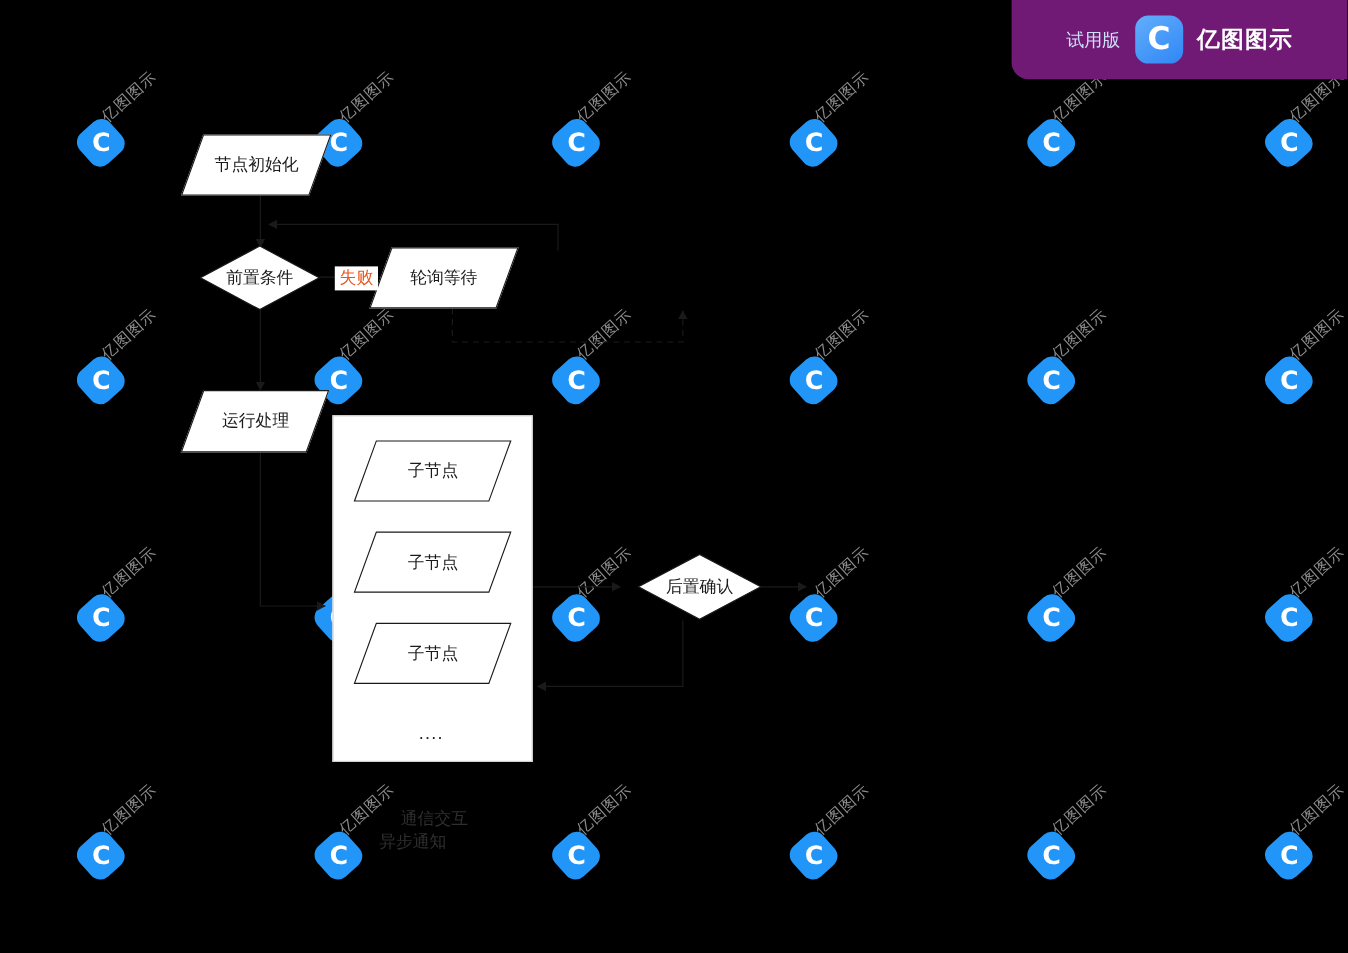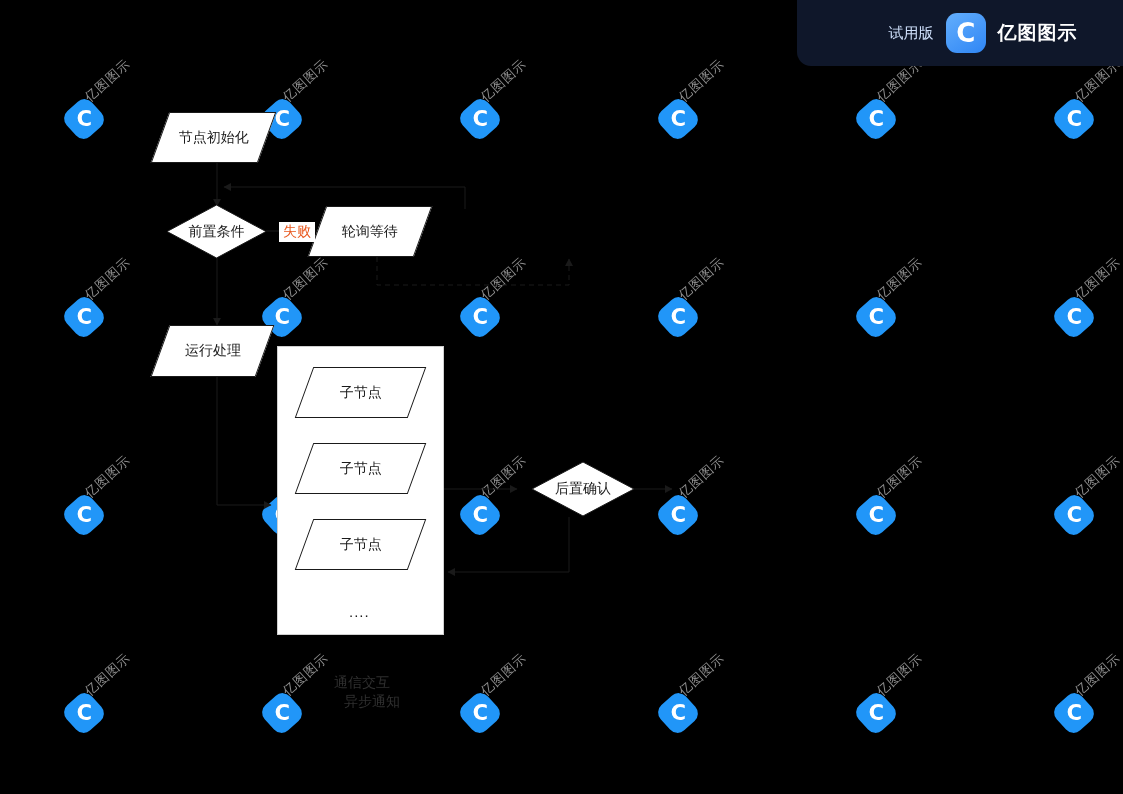--- a/index.html
+++ b/index.html
@@ -30,24 +30,23 @@
   .wm-text{
     position:absolute;left:26px;top:4px;
     color:#8d8d8d;font-size:13px;letter-spacing:1px;
     transform:rotate(-42deg);transform-origin:left bottom;
     white-space:nowrap;font-family:"DejaVu Sans",sans-serif;
   }
 
   
   .trial-badge{
     position:absolute;right:0;top:0;width:280px;height:66px;
-    background:#0f172a;border-bottom-left-radius:14px;
+    background:#701a75;border-bottom-left-radius:14px;
     display:flex;align-items:center;justify-content:center;gap:12px;
     z-index:30;
-    padding-left:46px;
   }
   .trial-text{color:#cfe0fb;font-size:15px;}
   .trial-logo{
     width:40px;height:40px;border-radius:11px;
     background:linear-gradient(145deg,#63aefc,#2f86f5);
     display:flex;align-items:center;justify-content:center;
   }
   .trial-logo .glyph{
     color:#ffffff;font-size:26px;line-height:1;font-weight:700;
     transform:scaleX(-1);font-family:"DejaVu Sans",sans-serif;
@@ -170,21 +169,21 @@
 
     <div class="diamond-wrap" style="left:531px;top:461px;width:104px;height:56px;">
       <svg width="104" height="56" viewBox="0 0 104 56" xmlns="http://www.w3.org/2000/svg">
         <polygon points="52,1 103,28 52,55 1,28" fill="#ffffff" stroke="#1a1a1a" stroke-width="1"></polygon>
       </svg>
       <div class="dlabel">后置确认</div>
     </div>
 
 
     <div class="note" style="left:334px;top:673px;">通信交互</div>
-    <div class="note" style="left:344px;top:692px;">异步通知</div>
+    <div class="note" style="left:316px;top:692px;">异步通知</div>
   </div>
 
   <div class="wm-layer" id="wm-layer">
       <div class="wm" style="left: 67px; top: 84px;">
         <div class="wm-badge">
           <span class="glyph">Ɔ</span>
         </div>
         <div class="wm-text">亿图图示</div>
       </div>
       <div class="wm" style="left: 265px; top: 84px;">

